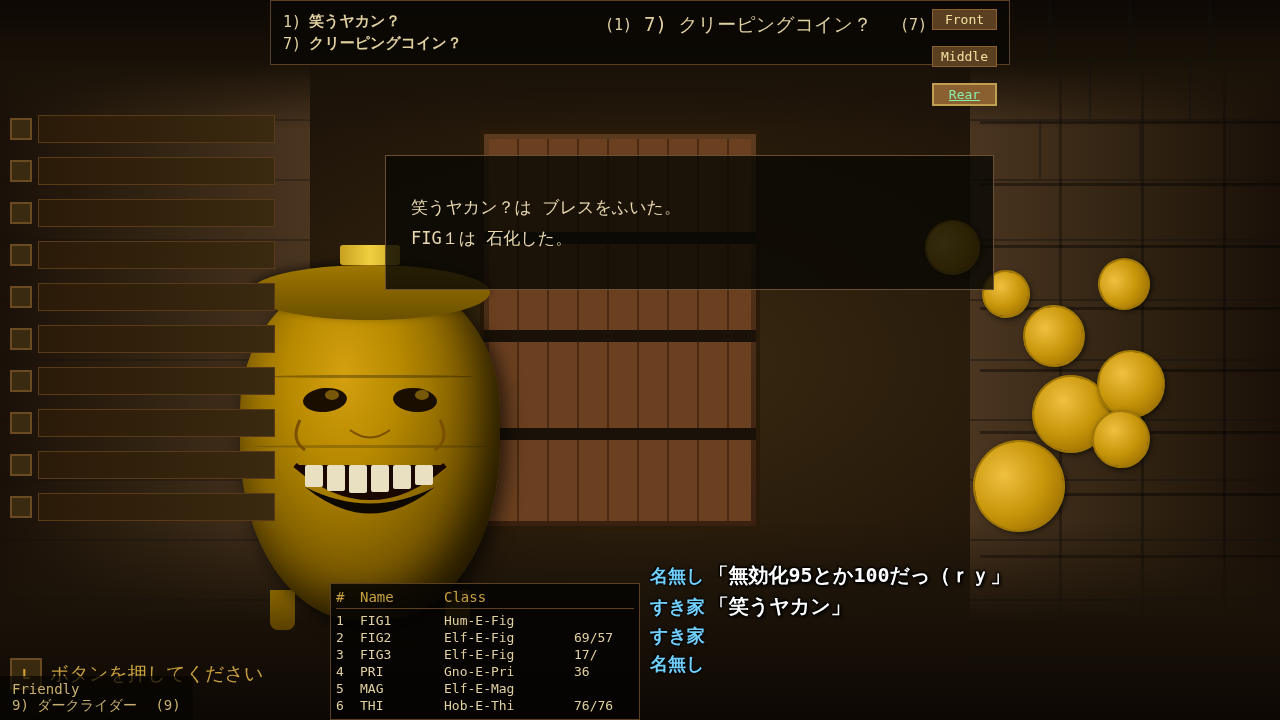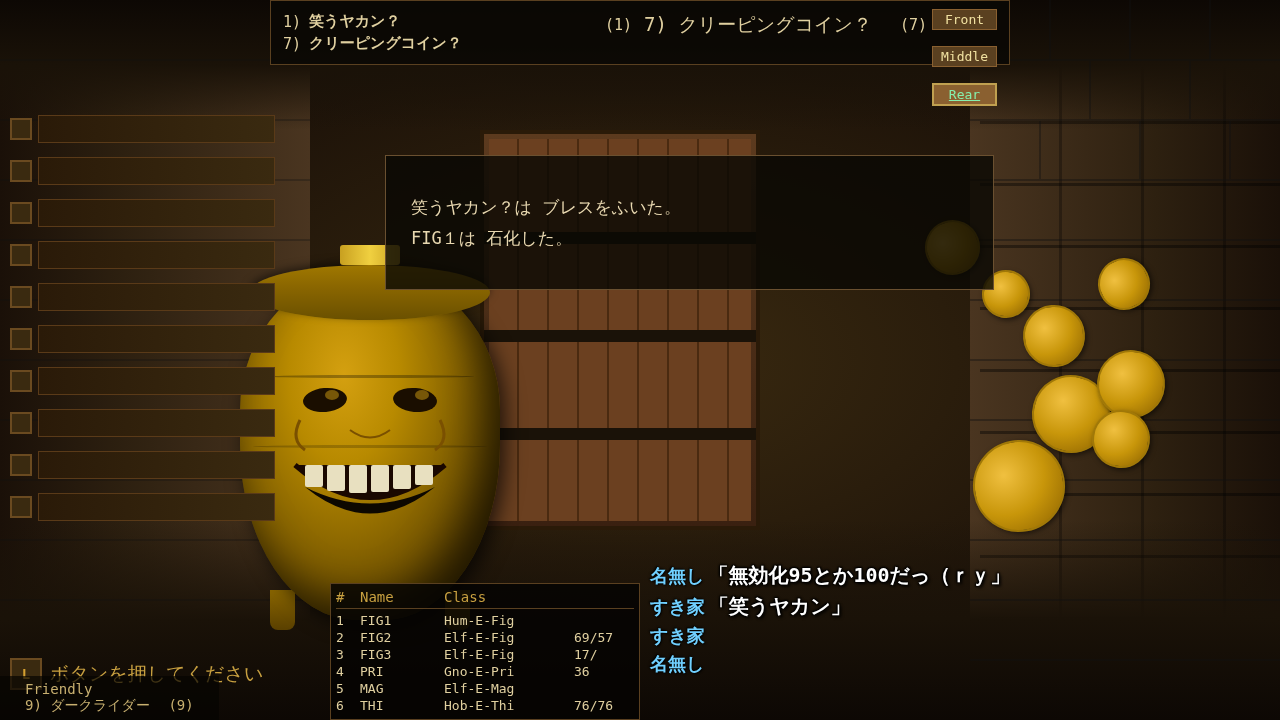--- a/index.html
+++ b/index.html
@@ -363,21 +363,21 @@
       height: 20px;
       background: linear-gradient(to right, #c8a020, #f0d040, #c8a020);
       border-radius: 3px;
     }
 
     
     .friendly-box {
       position: absolute;
       bottom: 0;
       left: 0;
-      padding: 5px 25px;
+      padding: 5px 12px;
       color: #c8b070;
       font-size: 14px;
       background: rgba(5,4,2,0.7);
     }
   </style>
 </head>
 <body>
 
 <div id="game-bg">
 

